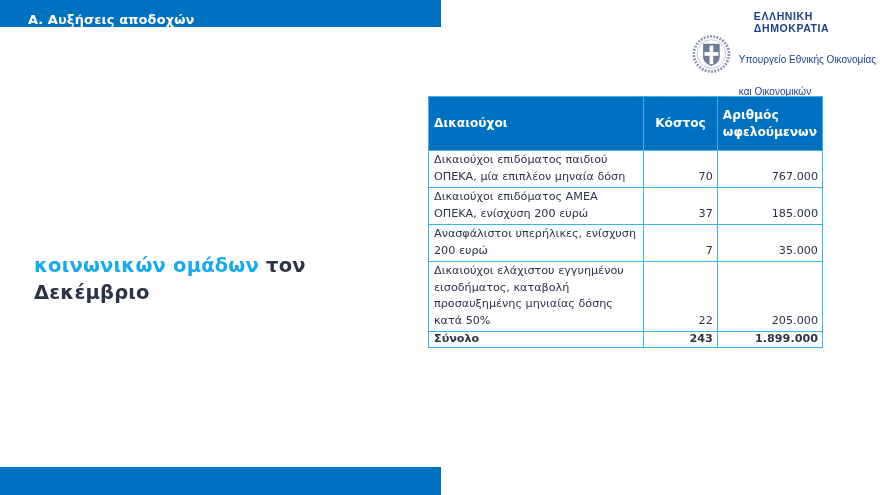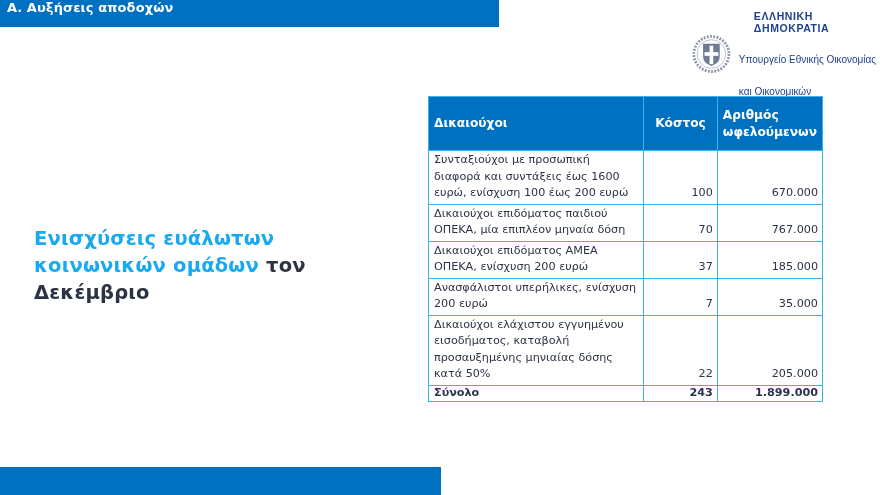--- a/index.html
+++ b/index.html
@@ -1,21 +1,21 @@
 <!DOCTYPE html>
 <html><head>
 <meta charset="utf-8">
 <style>
   * { box-sizing: border-box; margin: 0; padding: 0; }
   html, body { width: 880px; height: 495px; background: #ffffff; overflow: hidden; }
   body { position: relative; font-family: "DejaVu Sans", "Liberation Sans", sans-serif; color: #2b3345; }
 
   .top-bar {
-    position: absolute; left: 0; top: 0; width: 499px; height: 27px;
-    background: #0070c0; display: flex; align-items: flex-start; padding-left: 7px;
+    position: absolute; left: 0; top: 0; width: 441px; height: 27px;
+    background: #0070c0; display: flex; align-items: flex-end; padding-left: 28px;
   }
   .top-bar span { color: #ffffff; font-weight: bold; font-size: 13px; letter-spacing: 0.1px; }
 
   .bottom-bar {
     position: absolute; left: 0; top: 467px; width: 441px; height: 28px; background: #0070c0;
   }
 
   .logo { position: absolute; left: 692px; top: 10px; display: flex; align-items: center; }
   .emblem { width: 42px; height: 42px; margin-right: 8px; }
   .logo-text { line-height: 12px; }
@@ -62,38 +62,33 @@
     <rect x="13.5" y="19" width="15" height="4" fill="#ffffff"></rect>
   </svg>
   <div class="logo-text">
     <div class="logo-title">ΕΛΛΗΝΙΚΗ ΔΗΜΟΚΡΑΤΙΑ</div>
     <div class="logo-sub">Υπουργείο Εθνικής Οικονομίας</div>
     <div class="logo-sub">και Οικονομικών</div>
   </div>
 </div>
 
 <div class="headline">
-  <span class="hl-blue">Ενισχύσεις ευάλωτων</span><br>
+  <br>
   <span class="hl-blue">κοινωνικών ομάδων</span><span class="hl-dark"> τον Δεκέμβριο</span>
 </div>
 
 <table class="data">
   <thead>
     <tr>
       <th class="c1">Δικαιούχοι</th>
       <th class="c2">Κόστος</th>
       <th class="c3">Αριθμός ωφελούμενων</th>
     </tr>
   </thead>
   <tbody>
-    <tr style="height:51px">
-      <td>Συνταξιούχοι με προσωπική διαφορά και συντάξεις έως 1600 ευρώ, ενίσχυση 100 έως 200 ευρώ</td>
-      <td class="num">100</td>
-      <td class="num">670.000</td>
-    </tr>
     <tr style="height:34px">
       <td>Δικαιούχοι επιδόματος παιδιού ΟΠΕΚΑ, μία επιπλέον μηναία δόση</td>
       <td class="num">70</td>
       <td class="num">767.000</td>
     </tr>
     <tr style="height:35px">
       <td>Δικαιούχοι επιδόματος ΑΜΕΑ ΟΠΕΚΑ, ενίσχυση 200 ευρώ</td>
       <td class="num">37</td>
       <td class="num">185.000</td>
     </tr>

